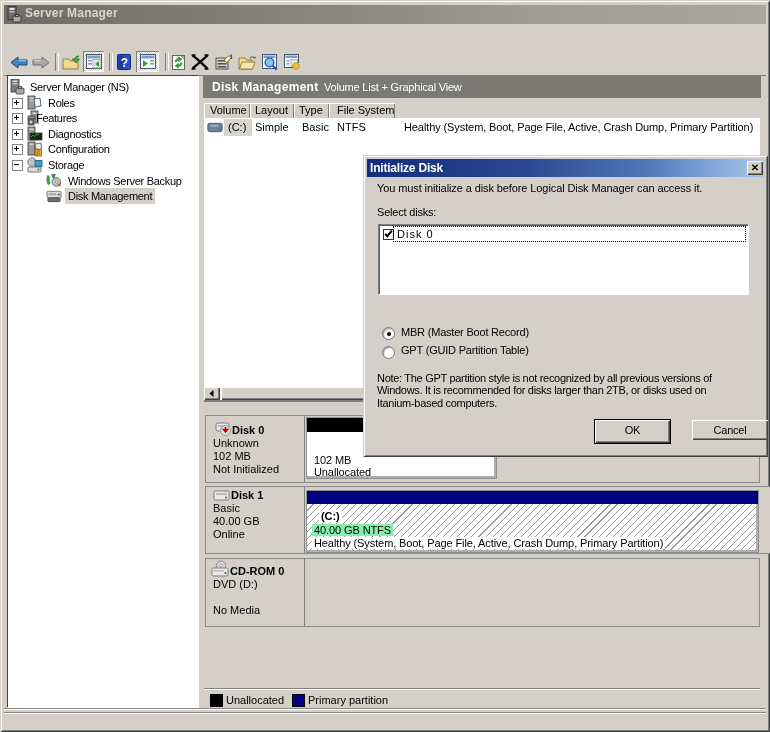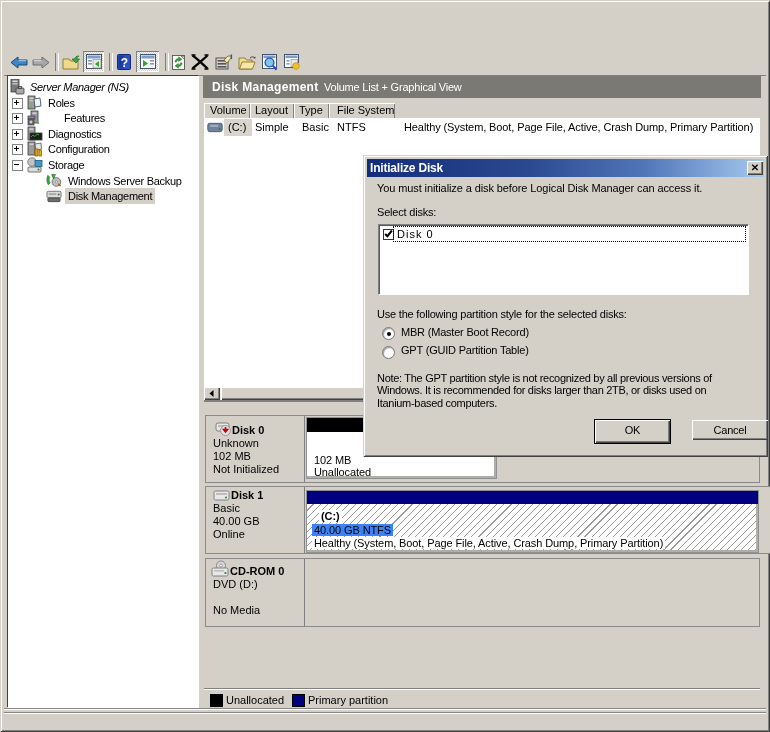--- a/index.html
+++ b/index.html
@@ -80,20 +80,30 @@
 .rdot{position:absolute;left:3.5px;top:3.5px;width:4px;height:4px;border-radius:50%;background:#000;}
 .dbtn{position:absolute;width:75px;height:23px;background:#D4D0C8;text-align:center;
   font-size:11px;letter-spacing:-0.2px;line-height:22px;
   box-shadow:inset 1px 1px 0 #fff, inset -1px -1px 0 #404040, inset -2px -2px 0 #808080;}
 #okbtn{border:1px solid #000;width:75px;height:23px;line-height:21px;}
 svg{display:block;}
 </style>
 </head>
 <body>
 <div id="win">
+  <div class="abs" id="titlebar">
+    <svg class="abs" style="left:2px;top:1px;" width="16" height="17" viewBox="0 0 16 17">
+      <rect x="2" y="0.5" width="8" height="13" fill="#6E6E6E" stroke="#2a2a2a" stroke-width="0.8"></rect>
+      <rect x="3.5" y="2" width="5" height="1.8" fill="#E8E8E8"></rect>
+      <rect x="3.5" y="5" width="5" height="1.5" fill="#B8B8B8"></rect>
+      <rect x="7" y="10" width="8" height="6" rx="1" fill="#A8A8A8" stroke="#2a2a2a" stroke-width="0.8"></rect>
+      <rect x="9.5" y="8.5" width="3" height="2" fill="#A8A8A8" stroke="#2a2a2a" stroke-width="0.8"></rect>
+    </svg>
+    <div class="abs" id="titletxt">Server Manager</div>
+  </div>
   <div class="abs" id="toolbar">
     <svg class="abs" style="left:6px;top:6px;" width="19" height="13" viewBox="0 0 19 13">
       <path d="M8 1 L8 4 L17 4 L17 9 L8 9 L8 12 L1 6.5 Z" fill="#3D85C6" stroke="#1a4a73" stroke-width="1"></path>
       <path d="M8.5 4.7 L16.3 4.7" stroke="#9cc3e8" stroke-width="1.2"></path>
     </svg>
     <svg class="abs" style="left:27px;top:6px;" width="19" height="13" viewBox="0 0 19 13">
       <path d="M11 1 L11 4 L2 4 L2 9 L11 9 L11 12 L18 6.5 Z" fill="#A8A8A8" stroke="#6e6e6e" stroke-width="1"></path>
       <path d="M2.7 4.7 L10.5 4.7" stroke="#d8d8d8" stroke-width="1.2"></path>
     </svg>
     <div class="tsep" style="left:51px;"></div>
@@ -169,21 +179,21 @@
   <div class="abs" id="contentedge"></div>
   <div class="abs" id="tree">
     <div class="trow" style="top:3px;">
       <svg class="ticon" style="left:1px;top:0;" width="16" height="16" viewBox="0 0 16 16">
         <rect x="2" y="0" width="8" height="13" fill="#7B7B7B" stroke="#3a3a3a" stroke-width="0.8"></rect>
         <rect x="3.5" y="1.5" width="5" height="1.5" fill="#D8D8D8"></rect>
         <rect x="3.5" y="4" width="5" height="1.5" fill="#C0C0C0"></rect>
         <rect x="7" y="9" width="8" height="6" rx="1" fill="#A8A8A8" stroke="#3a3a3a" stroke-width="0.8"></rect>
         <rect x="9.5" y="7.5" width="3" height="2" fill="#A8A8A8" stroke="#3a3a3a" stroke-width="0.8"></rect>
       </svg>
-      <span style="position:absolute;left:22px;font-style:italic;">Server Manager (NS)</span>
+      <span style="position:absolute;left:22px;">Server Manager (NS)</span>
     </div>
     <div class="trow" style="top:19px;">
       <div class="pm plus" style="left:4px;top:3px;"></div>
       <svg class="ticon" style="left:19px;top:0;" width="16" height="16" viewBox="0 0 16 16">
         <rect x="1" y="1" width="7" height="13" fill="#9B9B9B" stroke="#3a3a3a" stroke-width="0.8"></rect>
         <rect x="2.5" y="2.5" width="4" height="1.4" fill="#D8D8D8"></rect>
         <rect x="2.5" y="5" width="4" height="1.4" fill="#C0C0C0"></rect>
         <path d="M7 4 L13 3 L14 11 L8 12 Z" fill="#F4F4EE" stroke="#44546A" stroke-width="0.9"></path>
         <circle cx="4" cy="12" r="1.1" fill="#51c151"></circle>
       </svg>
@@ -192,21 +202,21 @@
     <div class="trow" style="top:34px;">
       <div class="pm plus" style="left:4px;top:3px;"></div>
       <svg class="ticon" style="left:19px;top:0;" width="16" height="16" viewBox="0 0 16 16">
         <rect x="4" y="1" width="7" height="12" fill="#9B9B9B" stroke="#3a3a3a" stroke-width="0.8"></rect>
         <rect x="5.5" y="2.5" width="4" height="1.4" fill="#D8D8D8"></rect>
         <rect x="1" y="6" width="7" height="3" fill="#8E84B0" stroke="#3a3a3a" stroke-width="0.7"></rect>
         <rect x="1" y="9" width="6" height="6" fill="#6F6F6F" stroke="#3a3a3a" stroke-width="0.7"></rect>
         <circle cx="4" cy="12" r="2" fill="#D0D0D0" stroke="#333" stroke-width="0.6"></circle>
         <circle cx="11" cy="13" r="1.1" fill="#51c151"></circle>
       </svg>
-      <span style="position:absolute;left:56px;text-align:right;">Features</span>
+      <span style="position:absolute;left:28px;text-align:right;">Features</span>
     </div>
     <div class="trow" style="top:50px;">
       <div class="pm plus" style="left:4px;top:3px;"></div>
       <svg class="ticon" style="left:19px;top:0;" width="16" height="16" viewBox="0 0 16 16">
         <rect x="1" y="1" width="7" height="13" fill="#9B9B9B" stroke="#3a3a3a" stroke-width="0.8"></rect>
         <rect x="2.5" y="2.5" width="4" height="1.4" fill="#D8D8D8"></rect>
         <rect x="3" y="7" width="12" height="7" fill="#1E1E1E" stroke="#3a3a3a" stroke-width="0.8"></rect>
         <path d="M4 11 l2 -2 l2 1.5 l2 -2.5 l2 1" stroke="#2BA52B" stroke-width="1" fill="none"></path>
       </svg>
       <span style="position:absolute;left:40px;">Diagnostics</span>
@@ -323,21 +333,21 @@
         <circle cx="13" cy="8.5" r="1" fill="#2e7d32"></circle>
       </svg>
       <div style="left:7px;top:15px;">Basic</div>
       <div style="left:7px;top:28px;">40.00 GB</div>
       <div style="left:7px;top:41px;">Online</div>
     </div>
     <div class="part" style="left:100px;top:3px;width:453px;height:63px;box-sizing:border-box;">
       <div class="pstrip" style="height:13px;background:#000080;"></div>
       <div class="hatch" style="position:absolute;left:0;top:13px;right:2px;bottom:2px;"></div>
       <div class="ptxt" style="left:12px;top:19px;font-weight:bold;background:#fff;padding:0 2px;">(C:)</div>
-      <div class="ptxt" style="left:5px;top:33px;background:#3b82f6;padding:0 2px;">40.00 GB NTFS</div>
+      <div class="ptxt" style="left:5px;top:33px;background:#86efac;padding:0 2px;">40.00 GB NTFS</div>
       <div class="ptxt" style="left:5px;top:46px;background:#fff;padding:0 2px;">Healthy (System, Boot, Page File, Active, Crash Dump, Primary Partition)</div>
     </div>
   </div>
 
   <div class="abs diskrow" style="top:558px;height:69px;box-sizing:border-box;left:205px;width:555px;">
     <div class="dlabel">
       <div class="dname" style="left:24px;top:6px;">CD-ROM 0</div>
       <svg class="abs" style="left:5px;top:1px;" width="19" height="18" viewBox="0 0 19 18">
         <circle cx="10" cy="5.5" r="4.5" fill="#D8D8D8" stroke="#888"></circle>
         <circle cx="10" cy="5.5" r="1.4" fill="#fff" stroke="#999"></circle>
@@ -368,21 +378,20 @@
     <div id="dlglist">
       <div id="cb">
           <svg width="9" height="9" viewBox="0 0 8 8">
             <path d="M1 3.5 L3 5.5 L7 0.5" stroke="#000" stroke-width="1.8" fill="none"></path>
           </svg>
         </div>
       <div id="focusitem">
           <span class="dtxt" style="left:3px;top:1px;letter-spacing:1px;">Disk 0</span>
         </div>
     </div>
-    <div class="dtxt" style="left:14px;top:153px;">Use the following partition style for the selected disks:</div>
     <div class="radio" style="left:19px;top:172px;">
         <div class="rdot"></div>
       </div>
     <div class="dtxt" style="left:38px;top:171px;">MBR (Master Boot Record)</div>
     <div class="radio" style="left:19px;top:191px;"></div>
     <div class="dtxt" style="left:38px;top:189px;">GPT (GUID Partition Table)</div>
     <div class="dtxt" style="left:14px;top:217px;line-height:12.4px;letter-spacing:-0.3px;">Note: The GPT partition style is not recognized by all previous versions of<br>Windows. It is recommended for disks larger than 2TB, or disks used on<br>Itanium-based computers.</div>
     <div class="dbtn" id="okbtn" style="left:231px;top:264px;">OK</div>
     <div class="dbtn" style="left:329px;top:265px;width:76px;height:20px;line-height:20px;">Cancel</div>
   </div>

